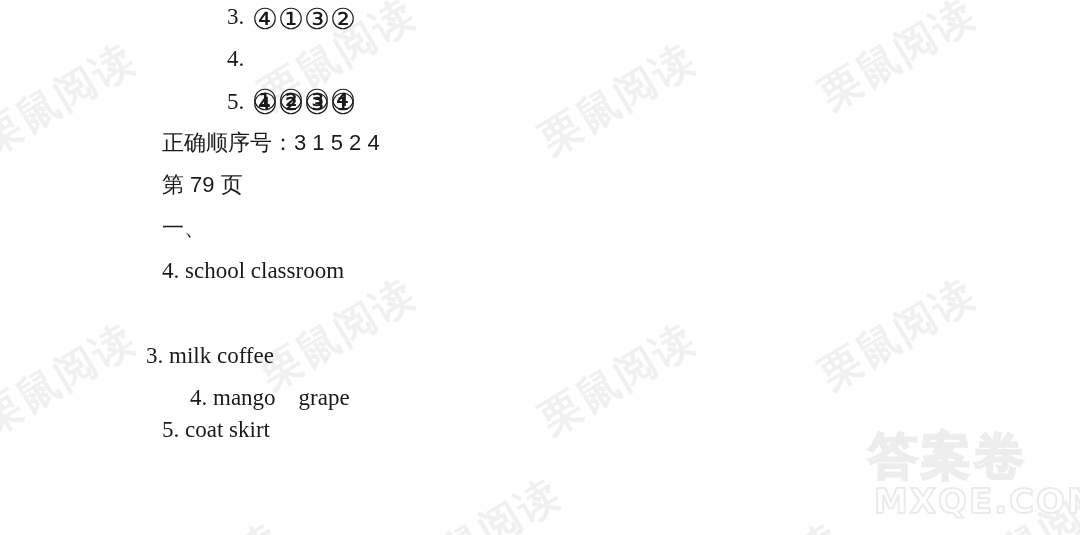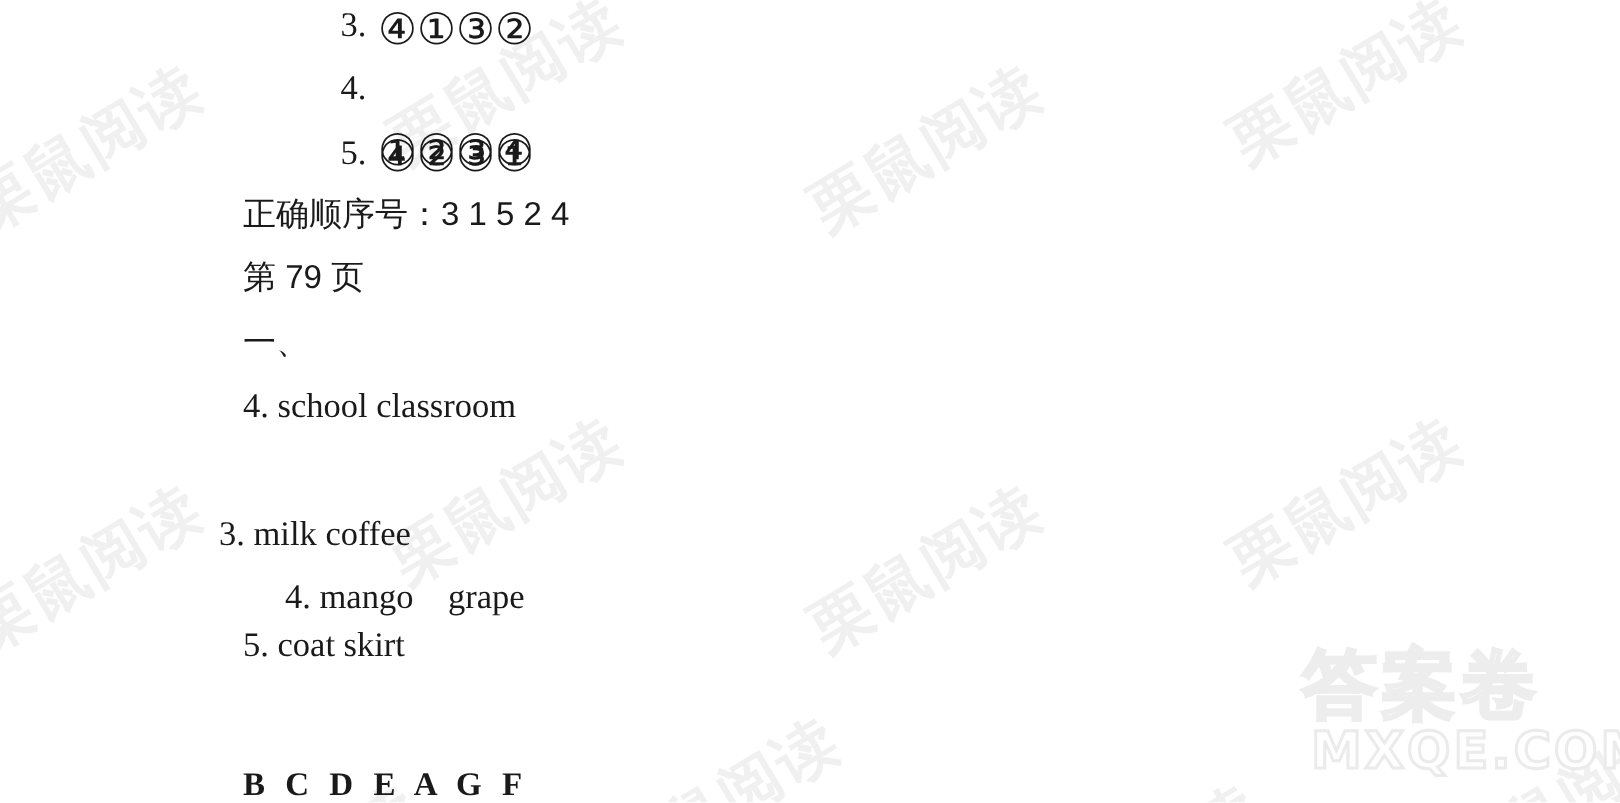--- a/index.html
+++ b/index.html
@@ -139,16 +139,15 @@
     <div class="line cn" style="left:162px; top:174px;">第 79 页</div>
 
     <div class="line cn" style="left:162px; top:217px;">一、</div>
 
     <div class="line" style="left:162px; top:259px;">4. school classroom</div>
     <div class="line" style="left:146px; top:344px;">3. milk coffee</div>
     <div class="line" style="left:162px; top:386px;margin-left:28px;">4. mango    grape</div>
     <div class="line" style="left:162px; top:418px;">5. coat skirt</div>
 
 
-    <div class="line bold-letters" style="left:162px; top:512px;">B C D E A G F</div>
 
   </div>
 </div>
 
 </body></html>

